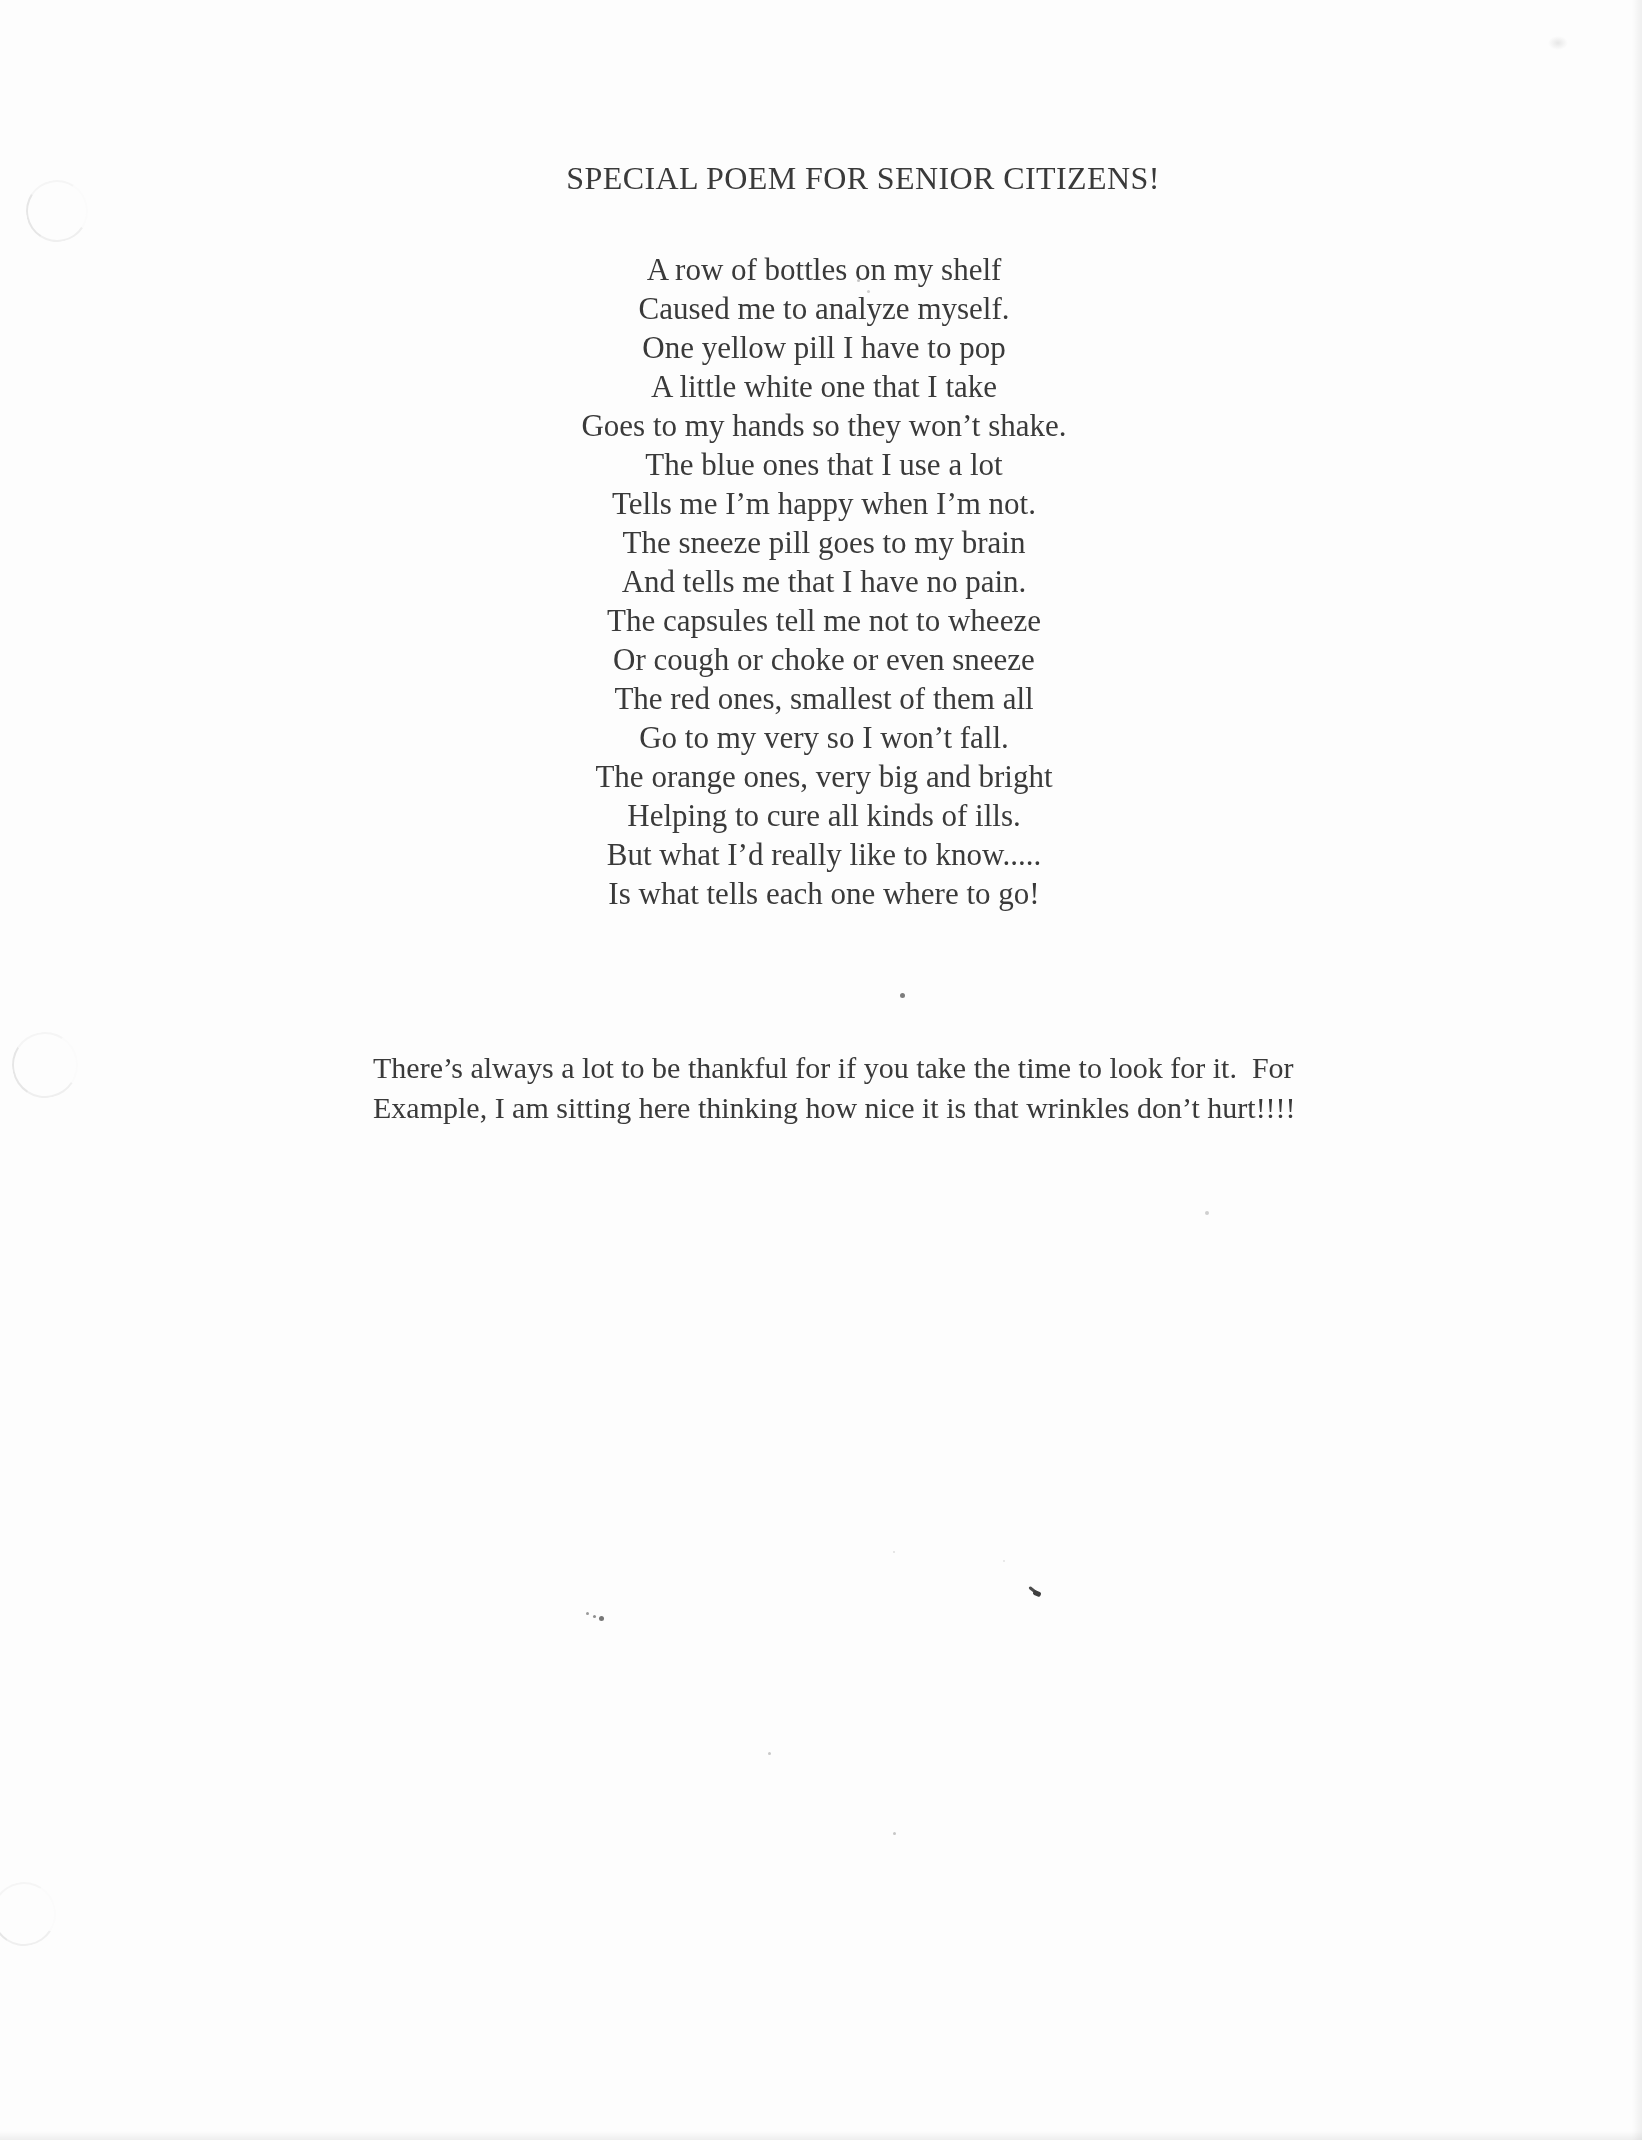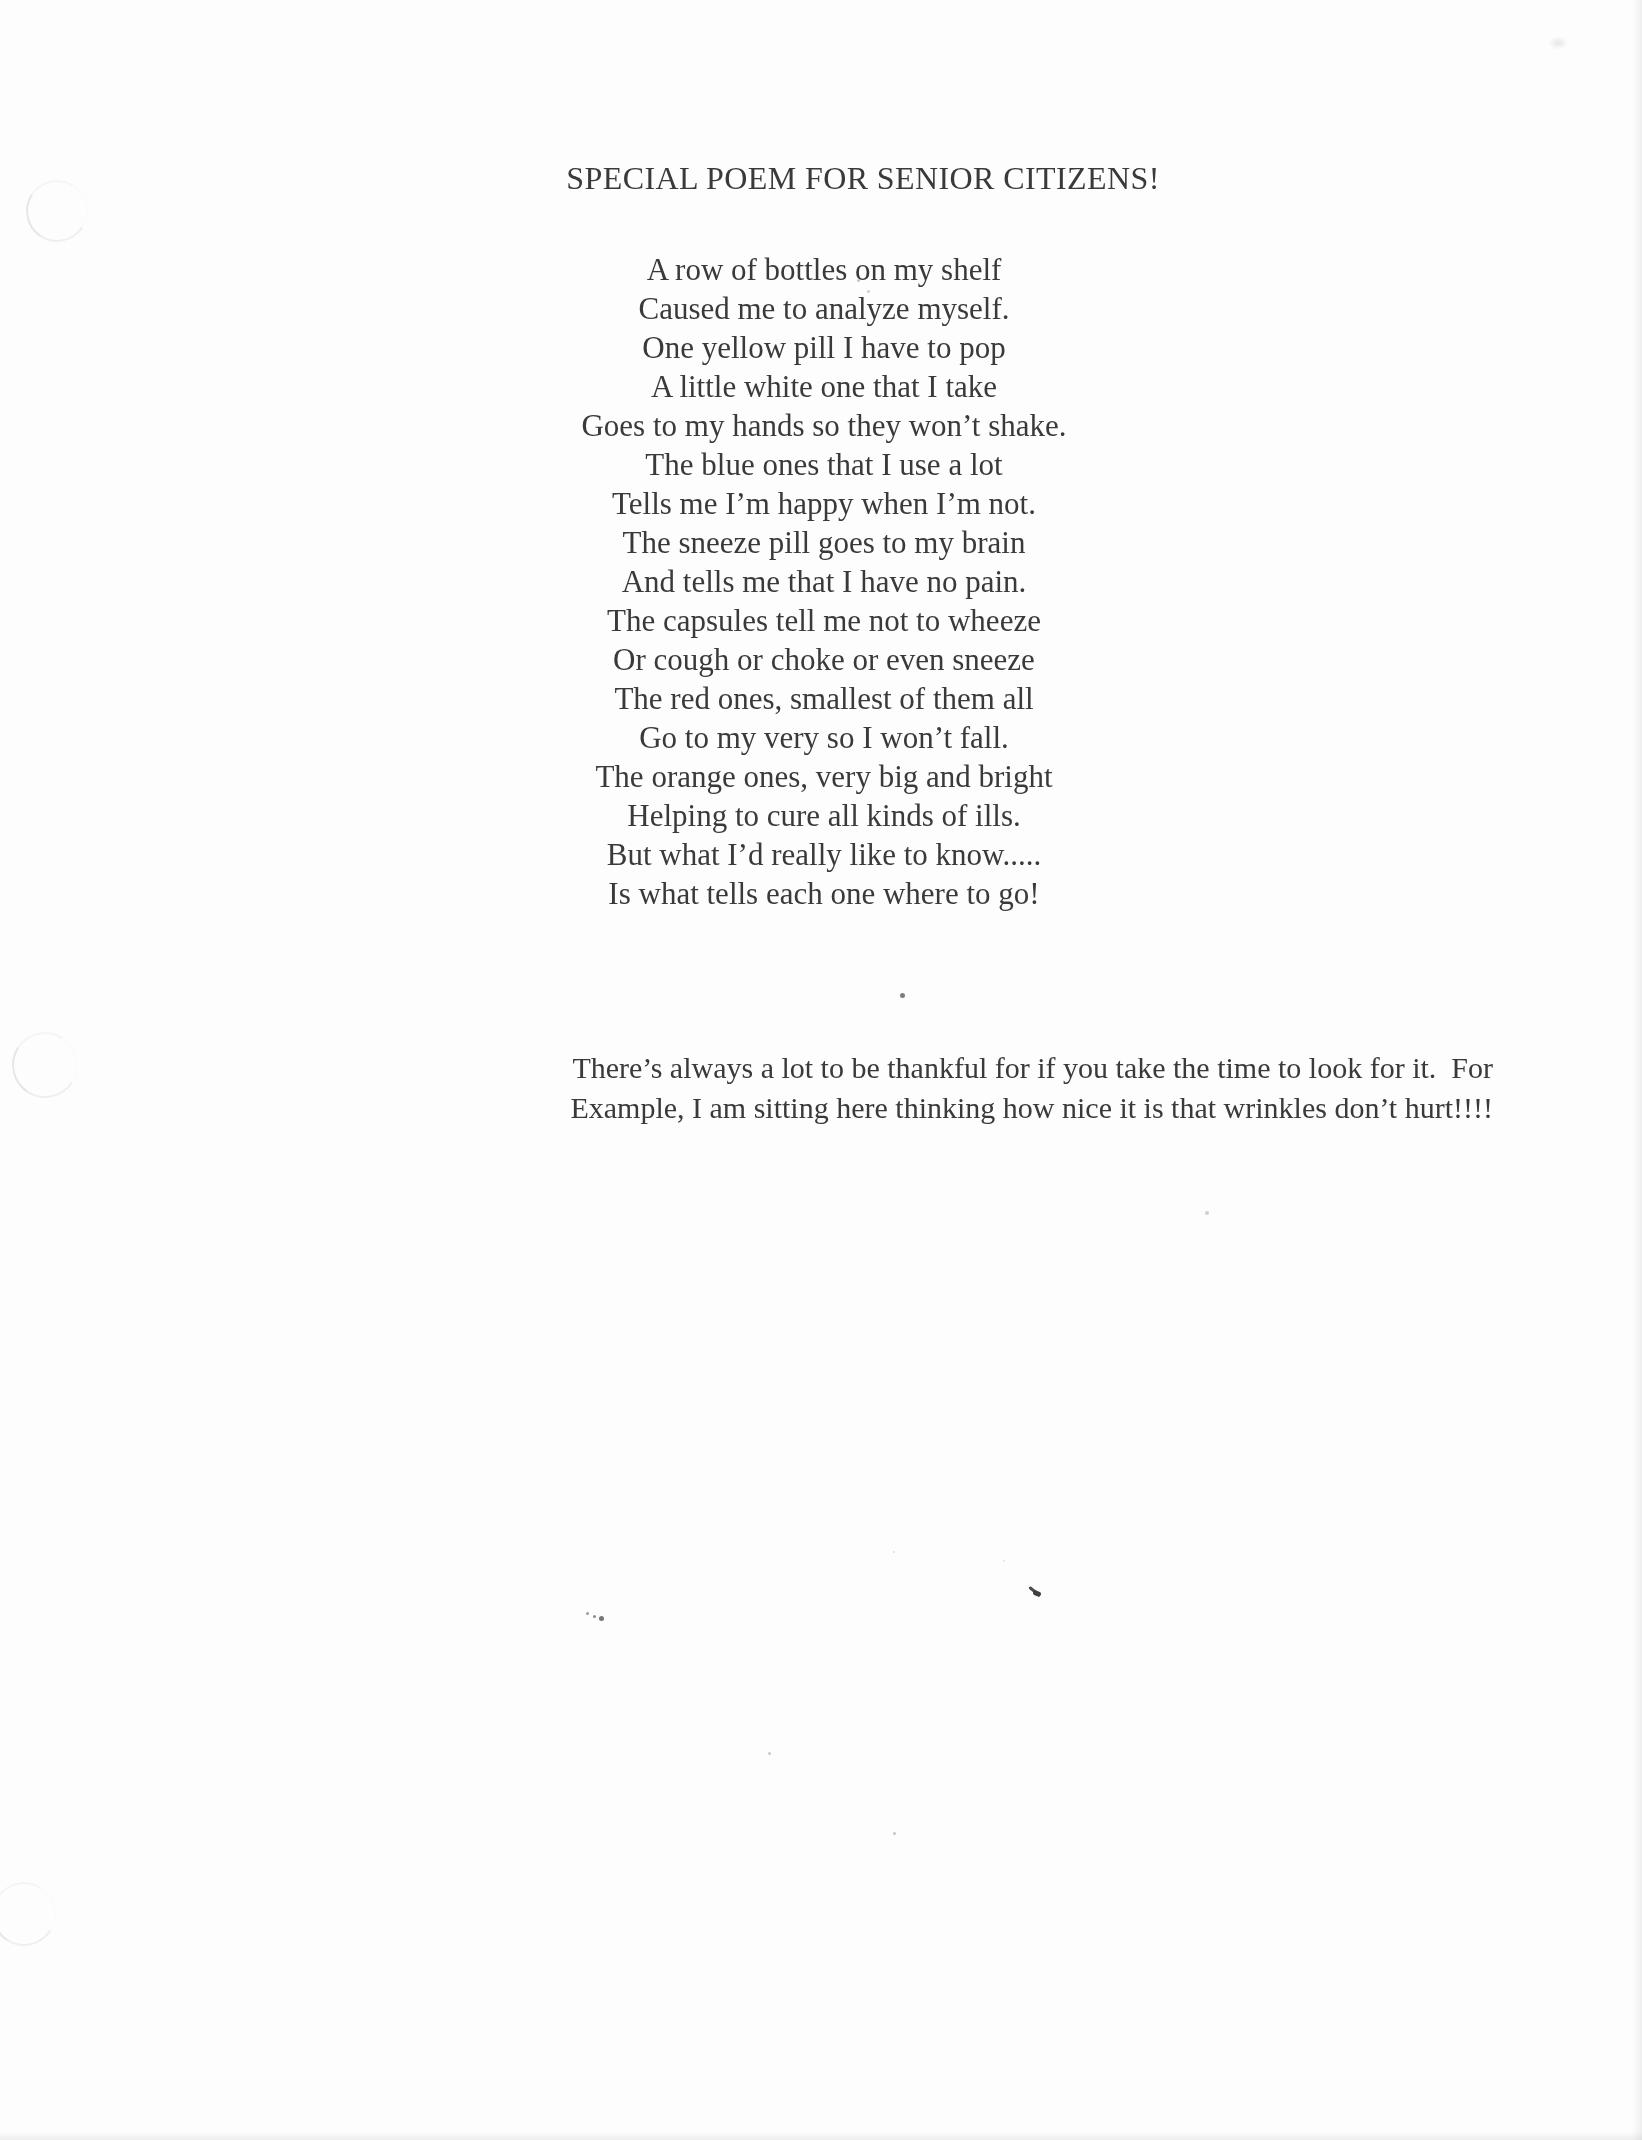--- a/index.html
+++ b/index.html
@@ -45,21 +45,20 @@
   .closing {
     position: absolute;
     top: 1048px;
     left: 373px;
     width: 1120px;
   }
   .closing-line {
     font-size: 30px;
     line-height: 40px;
     white-space: pre;
-    text-align: right;
   }
 
   
   .hole {
     position: absolute;
     border-radius: 50%;
     border: 2px solid;
     border-color: #f5f5f5 #fbfbfb #efefef var(--hole-ring, #e6e6e6);
     transform: rotate(-12deg);
   }

